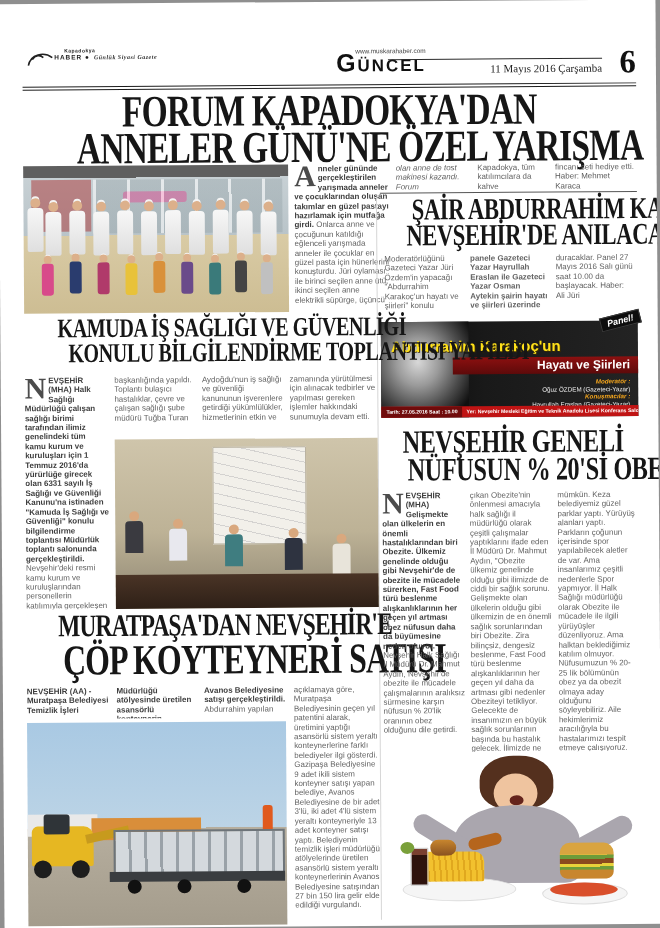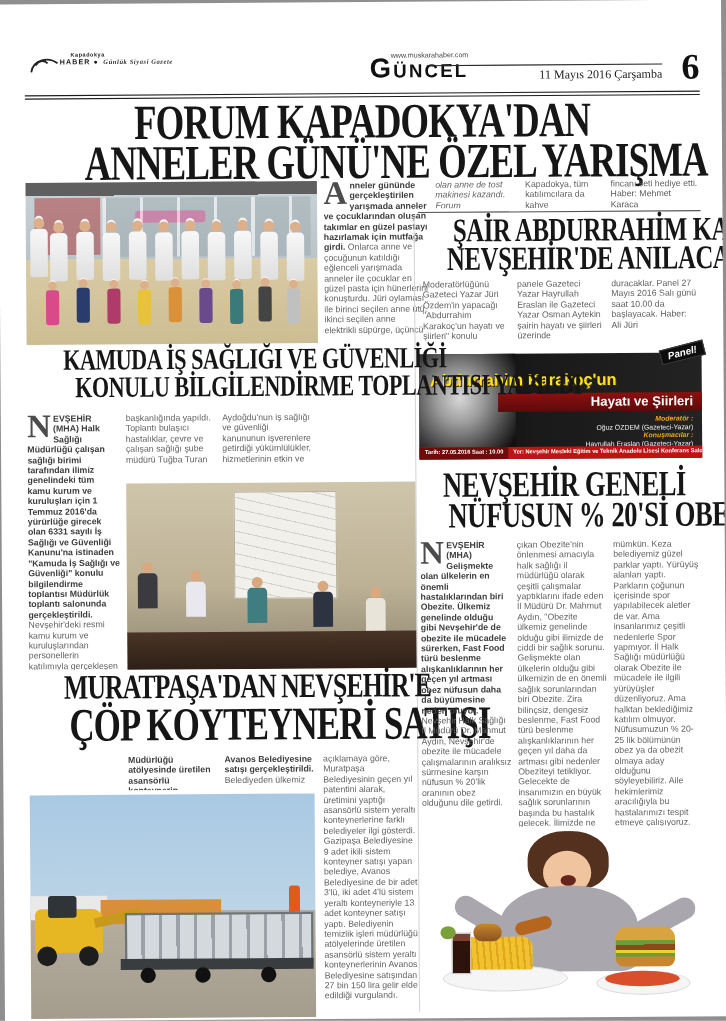--- a/index.html
+++ b/index.html
@@ -150,21 +150,21 @@
 
   <div class="vrule" style="left:378px;top:196px;height:726px;"></div>
 
   <div style="position:absolute;left:382px;top:192px;width:258px;height:226px;">
     <div class="toprule" style="left:0;top:0;width:258px;"></div>
     <div class="bighead" style="position:absolute;left:0;top:4px;width:258px;font-size:27px;line-height:26px;letter-spacing:-.5px;">
       <span class="squeeze">ŞAİR ABDURRAHİM KARAKOÇ</span><br>
       <span class="squeeze">NEVŞEHİR'DE ANILACAK</span>
     </div>
     <div class="col" style="left:4px;top:62px;width:78px;height:64px;">Moderatörlüğünü Gazeteci Yazar Jüri Özdem'in yapacağı "Abdurrahim Karakoç'un hayatı ve şiirleri" konulu</div>
-    <div class="col" style="left:90px;top:62px;width:78px;height:64px;">panele Gazeteci Yazar Hayrullah Eraslan ile Gazeteci Yazar Osman Aytekin şairin hayatı ve şiirleri üzerinde</div>
+    <div class="col" style="left:90px;top:62px;width:78px;height:64px;font-weight:bold;">panele Gazeteci Yazar Hayrullah Eraslan ile Gazeteci Yazar Osman Aytekin şairin hayatı ve şiirleri üzerinde</div>
     <div class="col" style="left:176px;top:62px;width:78px;height:64px;">
       <span>duracaklar. Panel 27 Mayıs 2016 Salı günü saat 10.00 da başlayacak.</span>
       <span class="byline">Haber: Ali Jüri</span>
     </div>
 
     <div class="poster" style="left:0;top:130px;width:258px;height:96px;">
       <div class="pface"></div>
       <div class="badge">Panel!</div>
       <div class="pname">Abdurrahim Karakoç'un</div>
       <div class="pband"></div>
@@ -185,40 +185,42 @@
   <div style="position:absolute;left:24px;top:312px;width:354px;height:298px;">
     <div class="bighead" style="position:absolute;left:0;top:2px;width:354px;font-size:24px;line-height:25px;letter-spacing:-.5px;">
       <span class="squeeze">KAMUDA İŞ SAĞLIĞI VE GÜVENLİĞİ</span><br>
       <span class="squeeze">KONULU BİLGİLENDİRME TOPLANTISI YAPILDI</span>
     </div>
     <div class="col" style="left:0;top:62px;width:84px;height:234px;">
       <span class="dropcap">N</span><span class="lead">EVŞEHİR (MHA) Halk Sağlığı Müdürlüğü çalışan sağlığı birimi tarafından ilimiz genelindeki tüm kamu kurum ve kuruluşları için 1 Temmuz 2016'da yürürlüğe girecek olan 6331 sayılı İş Sağlığı ve Güvenliği Kanunu'na istinaden "Kamuda İş Sağlığı ve Güvenliği" konulu bilgilendirme toplantısı Müdürlük toplantı salonunda gerçekleştirildi.</span><span> Nevşehir'deki resmi kamu kurum ve kuruluşlarından personellerin katılımıyla gerçekleşen toplantı Halk Sağlığı Müdür Yardımcısı Dr. Hakan Öcal'ın</span>
     </div>
     <div class="col" style="left:178px;top:62px;width:84px;height:58px;">Aydoğdu'nun iş sağlığı ve güvenliği kanununun işverenlere getirdiği yükümlülükler, hizmetlerinin etkin ve</div>
     <div class="col" style="left:90px;top:62px;width:84px;height:58px;">başkanlığında yapıldı. Toplantı bulaşıcı hastalıklar, çevre ve çalışan sağlığı şube müdürü Tuğba Turan</div>
+    <div class="col" style="left:266px;top:62px;width:88px;height:58px;">zamanında yürütülmesi için alınacak tedbirler ve yapılması gereken işlemler hakkındaki sunumuyla devam etti.</div>
 
     <div class="photo" style="left:90px;top:126px;width:264px;height:170px;background:linear-gradient(180deg,#cfc5ab 0,#bdb296 55%,#8d8572 100%);">
       <div class="fig" style="left:98px;top:8px;width:92px;height:96px;background:#f2f0ea;border:1px solid #b9b2a0;background-image:repeating-linear-gradient(13deg,transparent 0 9px,rgba(120,120,130,.25) 9px 10px);"></div>
       <div class="fig mp" style="left:8px;top:72px;--c:#3a3a40;"></div>
       <div class="fig mp" style="left:52px;top:80px;--c:#e8e8ee;"></div>
       <div class="fig mp" style="left:108px;top:86px;--c:#3f7d80;"></div>
       <div class="fig mp" style="left:168px;top:90px;--c:#2e3340;"></div>
       <div class="fig mp" style="left:216px;top:96px;width:30px;height:56px;--c:#e8e4da;"></div>
       <div class="fig" style="left:0;bottom:0;width:100%;height:34px;background:linear-gradient(180deg,#4a3426,#2e2017);"></div>
     </div>
   </div>
 
   <div style="position:absolute;left:24px;top:610px;width:354px;height:318px;">
     <div class="bighead" style="position:absolute;left:0;top:0px;width:354px;">
       <span class="squeeze" style="font-size:28px;line-height:30px;">MURATPAŞA'DAN NEVŞEHİR'E</span><br>
       <span class="squeeze" style="font-size:38px;line-height:38px;">ÇÖP KOYTEYNERİ SATIŞI</span>
     </div>
+    <div class="col lead" style="left:0;top:76px;width:84px;height:32px;">NEVŞEHİR (AA) - Muratpaşa Belediyesi Temizlik İşleri</div>
     <div class="col lead" style="left:90px;top:76px;width:84px;height:32px;">Müdürlüğü atölyesinde üretilen asansörlü konteynerin Nevşehir'in</div>
     <div class="col" style="left:178px;top:76px;width:86px;height:32px;">
-      <span class="lead">Avanos Belediyesine satışı gerçekleştirildi.</span><span> Belediyeden ülkemiz</span>
+      <span class="lead">Avanos Belediyesine satışı gerçekleştirildi.</span><span> Abdurrahim yapılan</span>
     </div>
     <div class="col" style="left:268px;top:76px;width:86px;height:246px;">açıklamaya göre, Muratpaşa Belediyesinin geçen yıl patentini alarak, üretimini yaptığı asansörlü sistem yeraltı konteynerlerine farklı belediyeler ilgi gösterdi. Gazipaşa Belediyesine 9 adet ikili sistem konteyner satışı yapan belediye, Avanos Belediyesine de bir adet 3'lü, iki adet 4'lü sistem yeraltı konteyneriyle 13 adet konteyner satışı yaptı. Belediyenin temizlik işleri müdürlüğü atölyelerinde üretilen asansörlü sistem yeraltı konteynerlerinin Avanos Belediyesine satışından 27 bin 150 lira gelir elde edildiği vurgulandı.</div>
 
     <div class="photo" style="left:0;top:112px;width:260px;height:204px;background:linear-gradient(180deg,#a9c9e3 0,#bcd4e6 52%,#b6ae9e 52%,#a49c8c 100%);">
       <div class="fig" style="left:0;top:92px;width:70px;height:22px;background:#e9e9e9;"></div>
       <div class="fig" style="left:64px;top:96px;width:110px;height:22px;background:#d98e3a;"></div>
       <div class="fig" style="left:4px;top:104px;width:62px;height:40px;background:#e6b722;border-radius:6px 10px 2px 2px;"></div>
       <div class="fig" style="left:16px;top:92px;width:26px;height:20px;background:#2f3438;border-radius:3px;"></div>
       <div class="fig" style="left:58px;top:108px;width:44px;height:9px;background:#c79a1d;transform:rotate(-12deg);"></div>
       <div class="fig" style="left:6px;top:138px;width:18px;height:18px;background:#1d1d1d;border-radius:50%;"></div>

